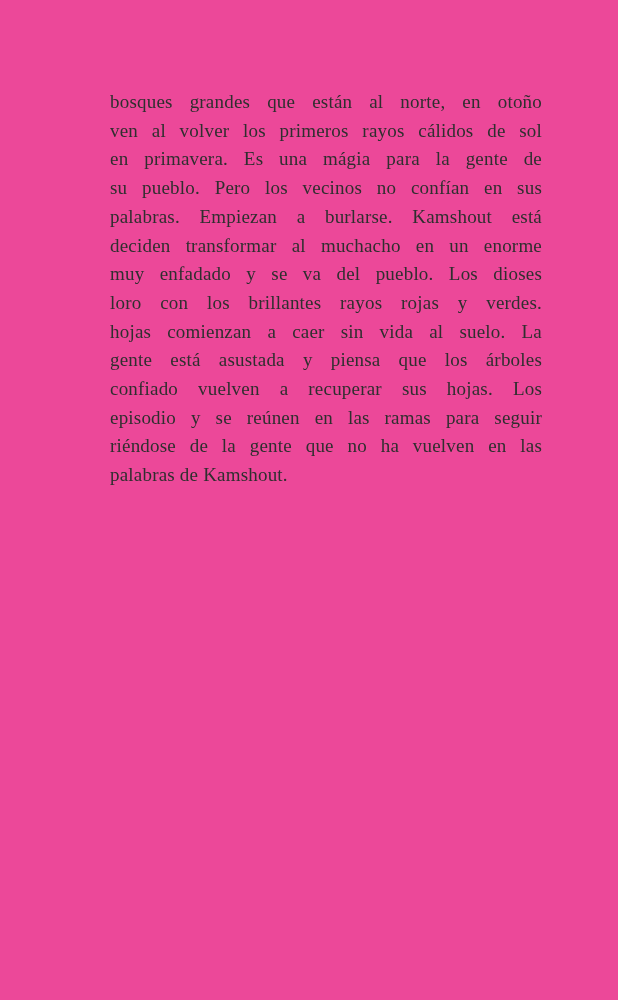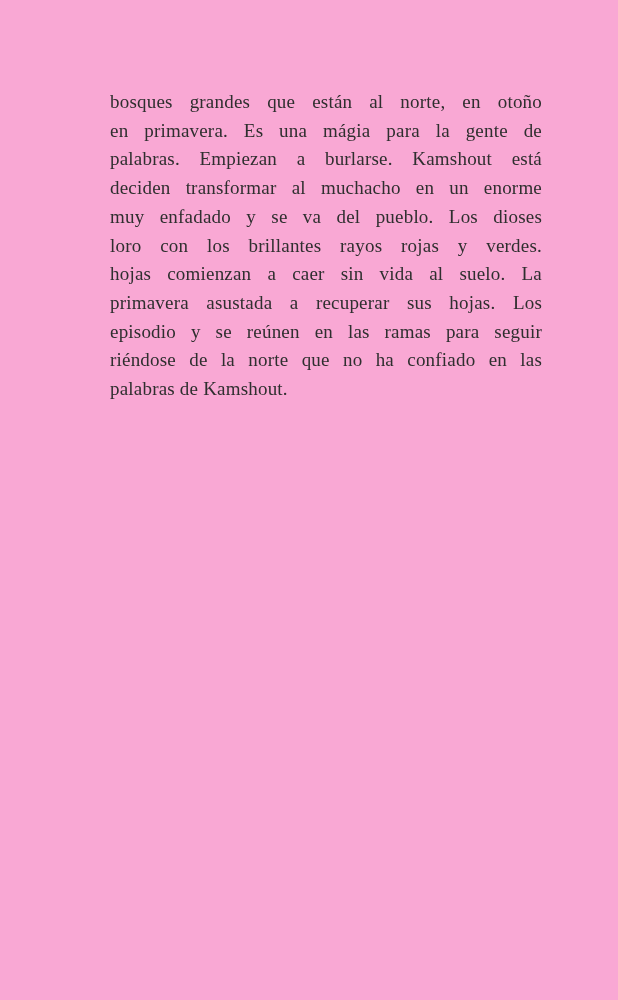--- a/index.html
+++ b/index.html
@@ -10,21 +10,21 @@
     width: 618px;
     height: 1000px;
     background: #ffffff;
     font-family: "Liberation Serif", "DejaVu Serif", serif;
     overflow: hidden;
   }
   .page {
     position: relative;
     width: 618px;
     height: 1000px;
-    background: #f9a8d4;
+    background: #ec4899;
   }
   .text-block {
     position: absolute;
     left: 110px;
     top: 88px;
     width: 432px;
     font-size: 19px;
     line-height: 28.7px;
     color: #2f2f2f;
     letter-spacing: 0.2px;
@@ -38,24 +38,27 @@
     text-align: center;
     text-align-last: left;
   }
 </style>
 </head>
 <body>
 
 <div class="page">
   <div class="text-block">
     <div class="line">bosques grandes que están al norte, en otoño</div>
+    <div class="line">ven al volver los primeros rayos cálidos de sol</div>
     <div class="line">en primavera. Es una mágia para la gente de</div>
+    <div class="line">su pueblo. Pero los vecinos no confían en sus</div>
     <div class="line">palabras. Empiezan a burlarse. Kamshout está</div>
     <div class="line">deciden transformar al muchacho en un enorme</div>
     <div class="line">muy enfadado y se va del pueblo. Los dioses</div>
     <div class="line">loro con los brillantes rayos rojas y verdes.</div>
     <div class="line">hojas comienzan a caer sin vida al suelo. La</div>
-    <div class="line">primavera asustada a recuperar sus hojas. Los</div>
+    <div class="line">gente está asustada y piensa que los árboles</div>
+    <div class="line">confiado vuelven a recuperar sus hojas. Los</div>
     <div class="line">episodio y se reúnen en las ramas para seguir</div>
-    <div class="line">riéndose de la norte que no ha confiado en las</div>
+    <div class="line">riéndose de la gente que no ha vuelven en las</div>
     <div class="line last">palabras de Kamshout.</div>
   </div>
 </div>
 
 </body></html>

